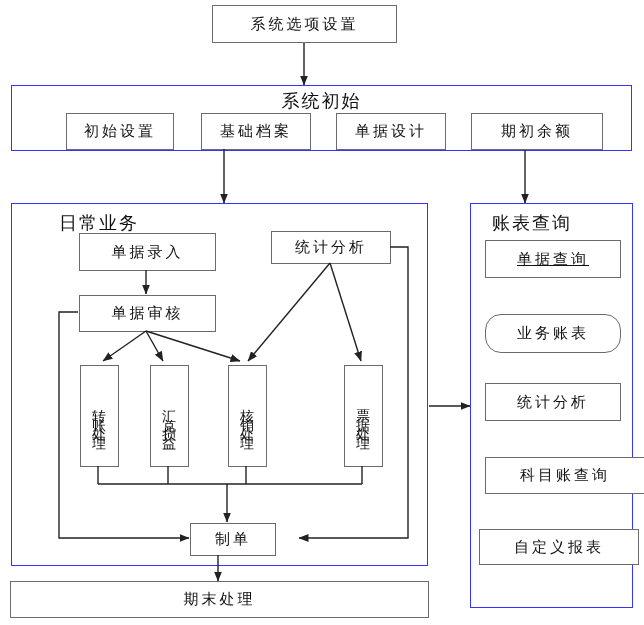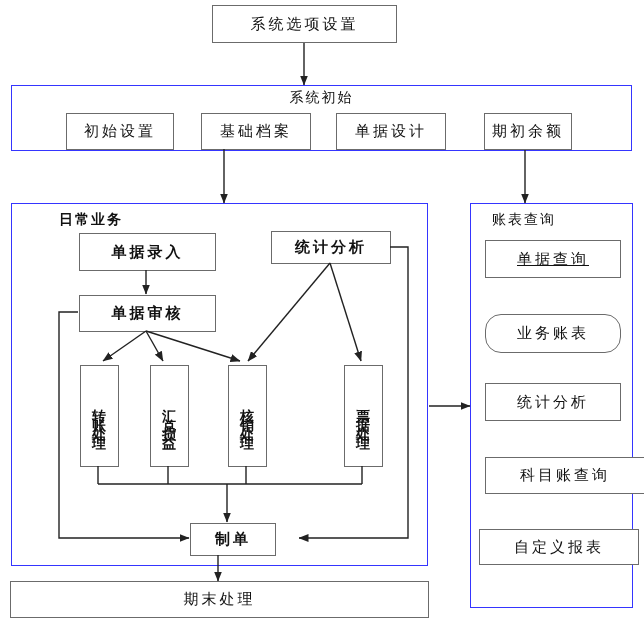--- a/index.html
+++ b/index.html
@@ -21,21 +21,21 @@
     white-space:nowrap;
   }
   .container{
     position:absolute;
     border:1.5px solid var(--container-border);
     background:#ffffff;
     box-sizing:border-box;
   }
   .container-title{
     position:absolute;
-    font-size:14px;letter-spacing:2px;
+    font-size:18px;letter-spacing:2px;
     white-space:nowrap;
   }
   .vbox{
     writing-mode:vertical-rl;
     text-orientation:upright;
     letter-spacing:9px;
     font-size:14px;
   }
   #wires{
     position:absolute;left:0;top:0;
@@ -54,24 +54,24 @@
 
 <div id="canvas">
 
   <div class="box" style="left:212px;top:5px;width:185px;height:38px;">系统选项设置</div>
 
   <div class="container" style="left:11px;top:85px;width:621px;height:66px;">
     <div class="container-title title-center">系统初始</div>
     <div class="box" style="left:54px;top:27px;width:108px;height:37px;">初始设置</div>
     <div class="box" style="left:189px;top:27px;width:110px;height:37px;">基础档案</div>
     <div class="box" style="left:324px;top:27px;width:110px;height:37px;">单据设计</div>
-    <div class="box" style="left:472px;top:27px;width:88px;height:37px;">期初余额</div>
+    <div class="box" style="left:459px;top:27px;width:132px;height:37px;">期初余额</div>
   </div>
 
-  <div class="container" style="left:11px;top:203px;width:417px;height:363px;font-weight:bold;">
+  <div class="container" style="left:11px;top:203px;width:417px;height:363px;">
     <div class="container-title" style="left:47px;top:7px;">日常业务</div>
     <div class="box" style="left:67px;top:29px;width:137px;height:38px;">单据录入</div>
     <div class="box" style="left:259px;top:27px;width:120px;height:33px;">统计分析</div>
     <div class="box" style="left:67px;top:91px;width:137px;height:37px;">单据审核</div>
     <div class="box vbox" style="left:68px;top:161px;width:39px;height:102px;">转账处理</div>
     <div class="box vbox" style="left:138px;top:161px;width:39px;height:102px;">汇兑损益</div>
     <div class="box vbox" style="left:216px;top:161px;width:39px;height:102px;">核销处理</div>
     <div class="box vbox" style="left:332px;top:161px;width:39px;height:102px;">票据处理</div>
     <div class="box" style="left:178px;top:319px;width:86px;height:33px;">制单</div>
   </div>

